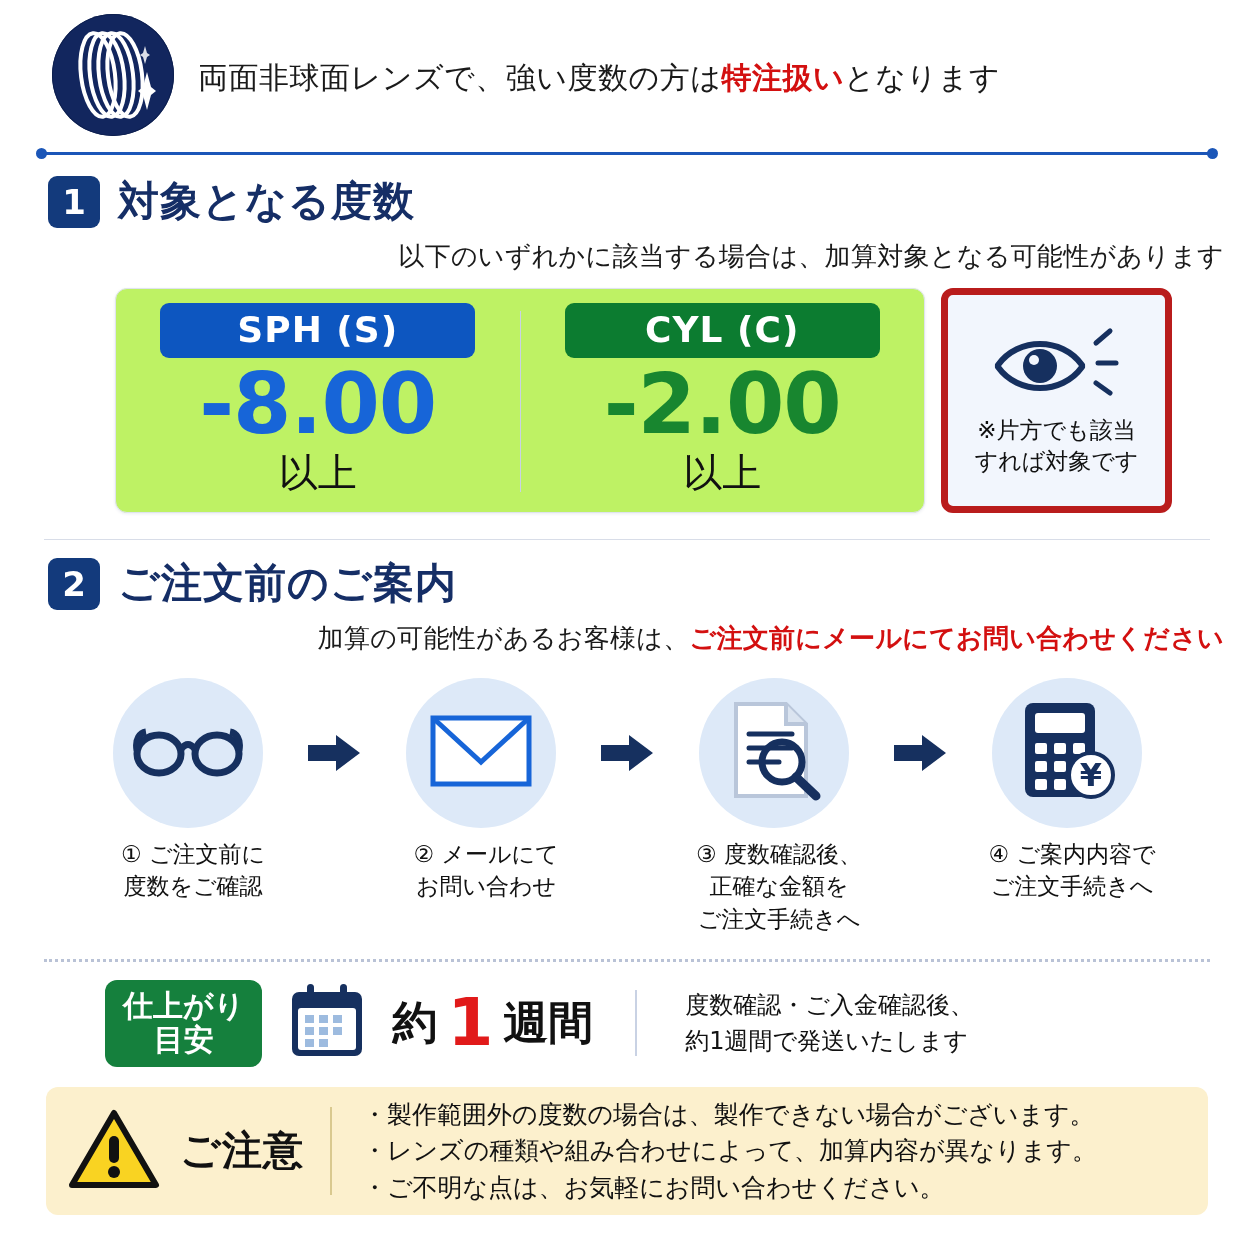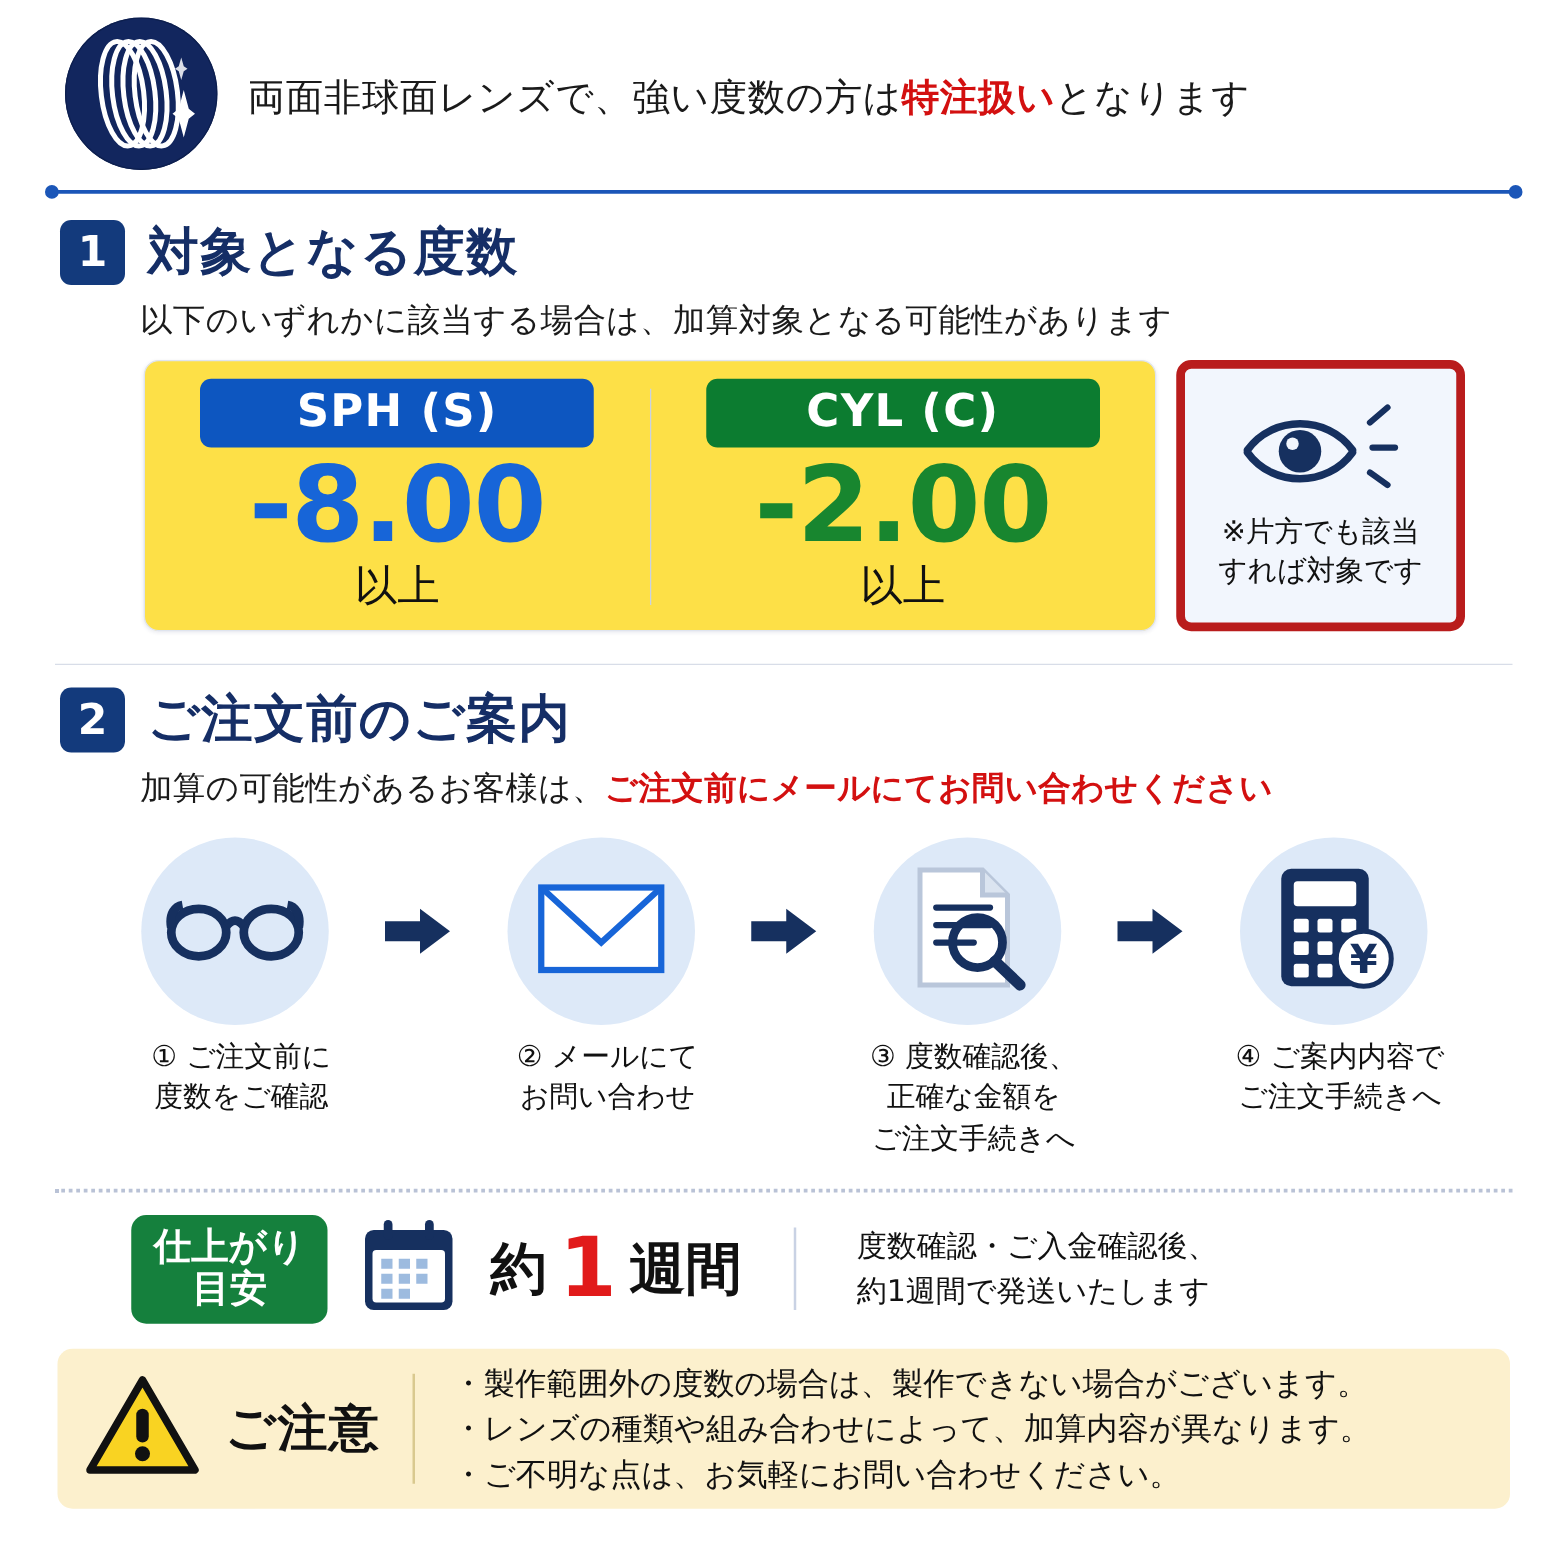--- a/index.html
+++ b/index.html
@@ -35,39 +35,39 @@
   .top-rule .dot.r{right:0;}
 
   
   .sec-head{display:flex;align-items:center;gap:18px;margin:16px 0 0 18px;}
   .num-badge{width:52px;height:52px;border-radius:9px;background:#133a7c;color:#fff;
     font-size:34px;font-weight:bold;display:flex;align-items:center;justify-content:center;
     font-family:"DejaVu Sans","Liberation Sans",sans-serif;}
   .sec-title{font-size:41px;font-weight:bold;color:#152e66;letter-spacing:1px;
     font-family:"DejaVu Sans","Liberation Sans",sans-serif;}
   .sec-desc{font-size:26px;color:#1a1a1a;margin:10px 0 0 82px;letter-spacing:0.3px;
-    font-family:Liberation Sans, sans-serif;}
+    font-family:Liberation Sans, sans-serif;text-align:right;}
   .sec-desc .em{color:#d31010;font-weight:bold;}
 
   
   .spec-row{display:flex;gap:16px;margin:14px 52px 0 85px;align-items:stretch;}
-  .spec-box{flex:1;background:#fde047;border:1px solid #dfe4ee;border-radius:12px;
+  .spec-box{flex:1;background:#bef264;border:1px solid #dfe4ee;border-radius:12px;
     box-shadow:0 1px 3px rgba(40,60,110,.09);display:flex;padding:14px 0 12px 0;}
   .spec-cell{flex:1;display:flex;flex-direction:column;align-items:center;}
   .spec-div{width:1px;background:#c9d2e4;margin:8px 0;}
   .pill{width:78%;border-radius:9px;color:#fff;font-size:36px;font-weight:bold;
     text-align:center;padding:6px 0 8px 0;letter-spacing:1px;
     font-family:"DejaVu Sans","Liberation Sans",sans-serif;}
   .pill.sph{background:#0d56c0;}
   .pill.cyl{background:#0c7c30;}
   .big-val{font-size:84px;font-weight:bold;line-height:1.05;margin-top:2px;letter-spacing:-1px;
     font-family:"DejaVu Sans","Liberation Sans",sans-serif;}
   .big-val.sph{color:#1765d8;}
   .big-val.cyl{color:#18862f;}
-  .suffix{font-size:34px;color:#111;font-weight:500;margin-top:-2px;
+  .suffix{font-size:39px;color:#111;font-weight:500;margin-top:-2px;
     font-family:Liberation Sans, sans-serif;}
 
   .note-box{width:205px;background:#f2f6fd;border:7px solid #b91c1c;border-radius:12px;
     display:flex;flex-direction:column;align-items:center;justify-content:center;padding:10px 6px;}
   .note-text{font-size:23px;color:#111;text-align:center;line-height:1.35;margin-top:10px;
     font-family:"DejaVu Sans","Liberation Sans",sans-serif;}
 
   
   .hr-thin{height:1px;background:#d8dde8;margin:26px 14px 0 14px;}
   .hr-dot{height:0;border-top:3px dotted #b9c2d6;margin:24px 14px 0 14px;}

